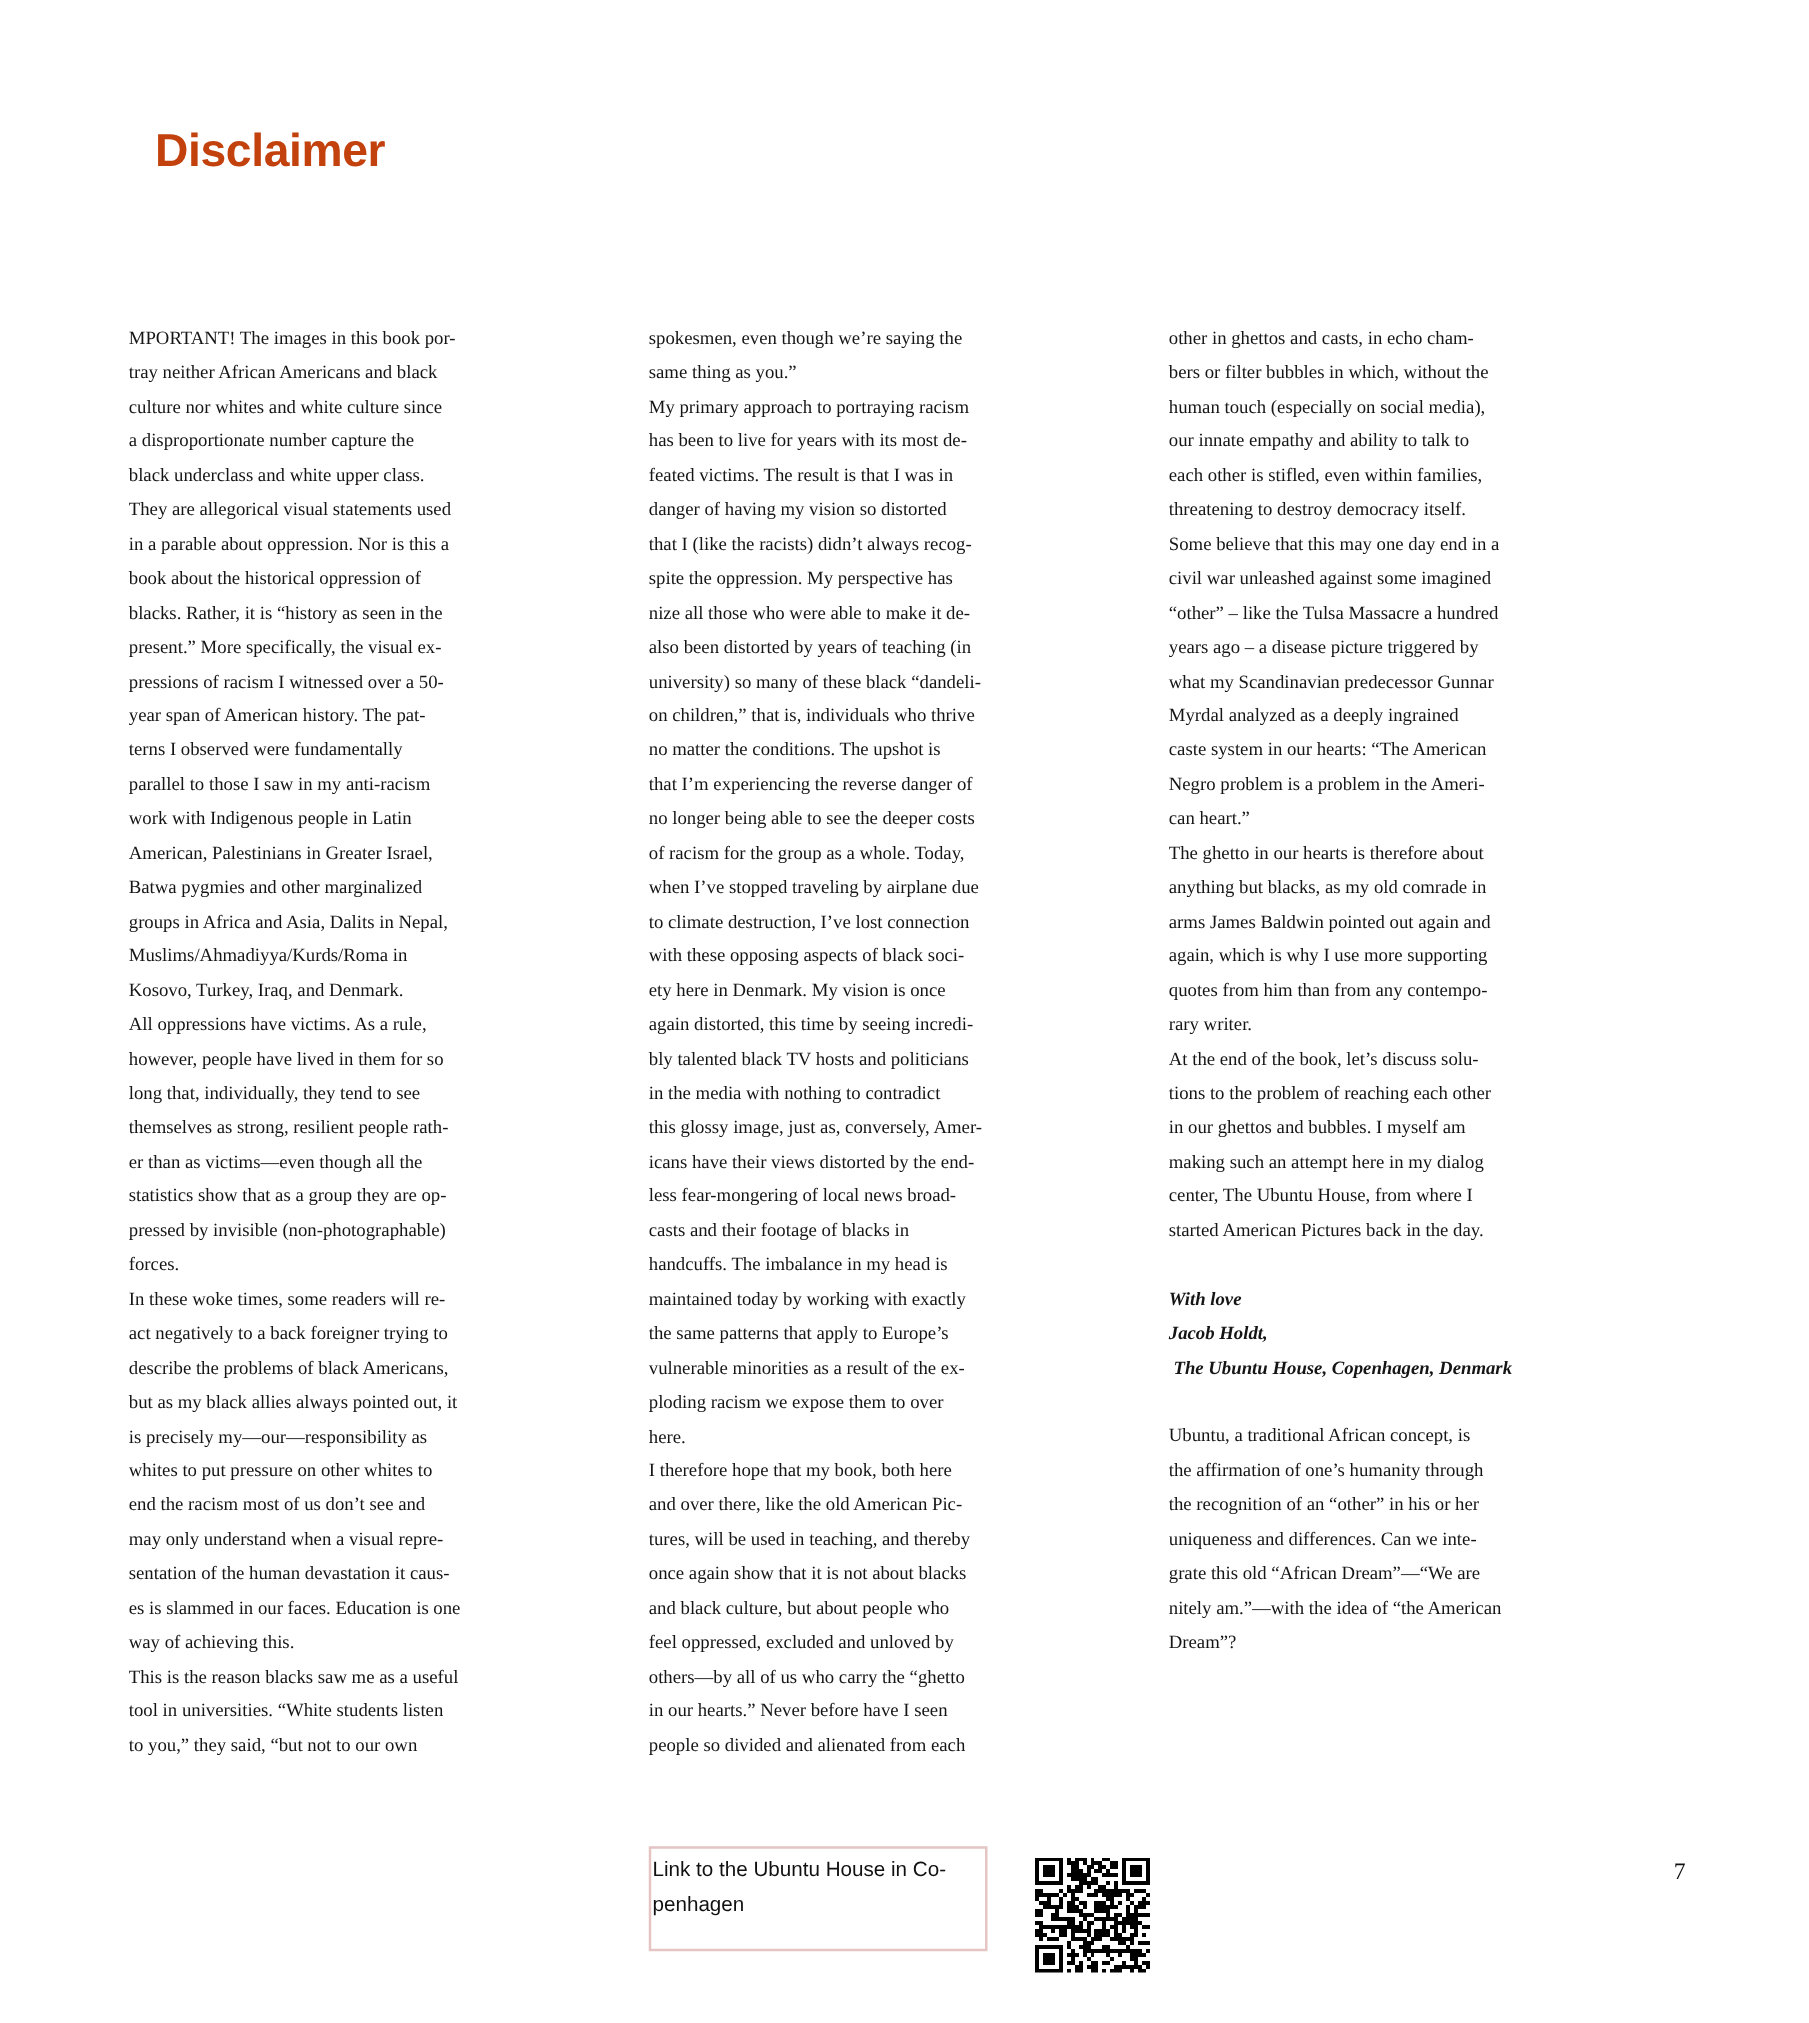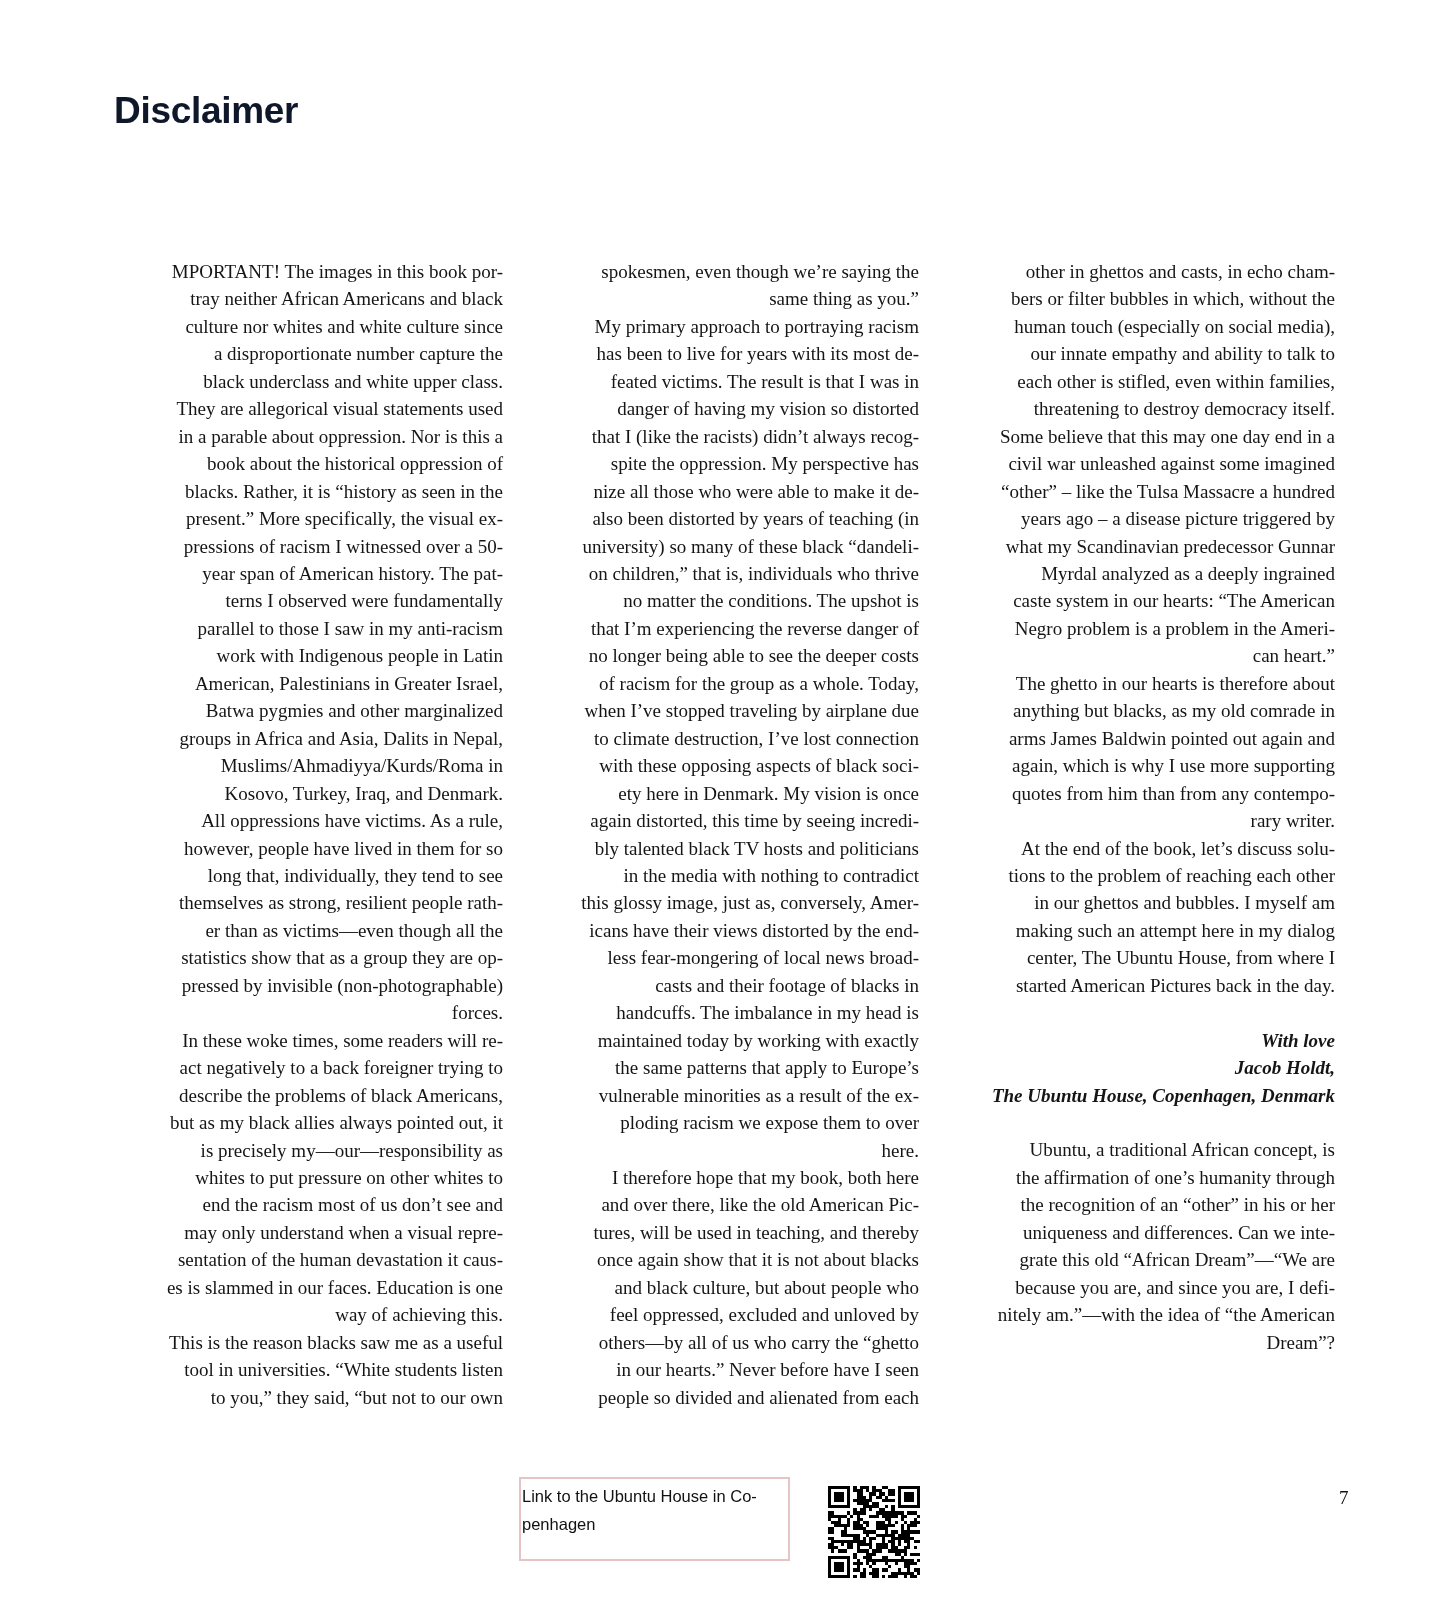--- a/index.html
+++ b/index.html
@@ -1,25 +1,25 @@
 <!DOCTYPE html>
 <html><head>
 <meta charset="utf-8">
 <style>
   html, body { margin: 0; padding: 0; background: #ffffff; }
   body { width: 1447px; height: 1618px; position: relative; overflow: hidden; color: #111; }
   .title {
     position: absolute; left: 112px; top: 88px;
     font-family: "Liberation Sans", sans-serif; font-weight: bold;
-    font-size: 37px; letter-spacing: -0.3px; color: #0f172a; margin: 2px;
+    font-size: 37px; letter-spacing: -0.3px; color: #c2410c; margin: 12px;
   }
   .col {
     position: absolute; top: 258px; width: 400px;
-    font-family: "Liberation Serif", serif; font-size: 19px;
-    line-height: 27.45px; color: #151515; text-align: right;
+    font-family: "Liberation Serif", serif; font-size: 15px;
+    line-height: 27.45px; color: #151515;
   }
   .col-1 { left: 103px; }
   .col-2 { left: 519px; }
   .col-3 { left: 935px; }
   .line { display: block; white-space: nowrap; }
   .line.blank { height: 27.45px; }
   .italic-bold { font-style: italic; font-weight: bold; }
   .bold-caps { font-weight: normal; letter-spacing: 0.3px; }
   .link-box {
     position: absolute; left: 519px; top: 1477px; width: 271px; height: 84px;
@@ -162,21 +162,20 @@
   <span class="line italic-bold">With love</span>
   <span class="line italic-bold">Jacob Holdt,</span>
   <span class="line italic-bold" style="white-space:pre"> The Ubuntu House, Copenhagen, Denmark</span>
   <span class="line blank"></span>
   <div id="ubuntu-lines">
       <span class="line">Ubuntu, a traditional African concept, is</span>
       <span class="line">the affirmation of one’s humanity through</span>
       <span class="line">the recognition of an “other” in his or her</span>
       <span class="line">uniqueness and differences. Can we inte-</span>
       <span class="line">grate this old “African Dream”—“We are</span>
-      <span class="line">because you are, and since you are, I defi-</span>
       <span class="line">nitely am.”—with the idea of “the American</span>
       <span class="line">Dream”?</span>
     </div>
 </div>
 
 <a class="link-box">
   <span class="line">Link to the Ubuntu House in Co-</span>
   <span class="line">penhagen</span>
 </a>
 

